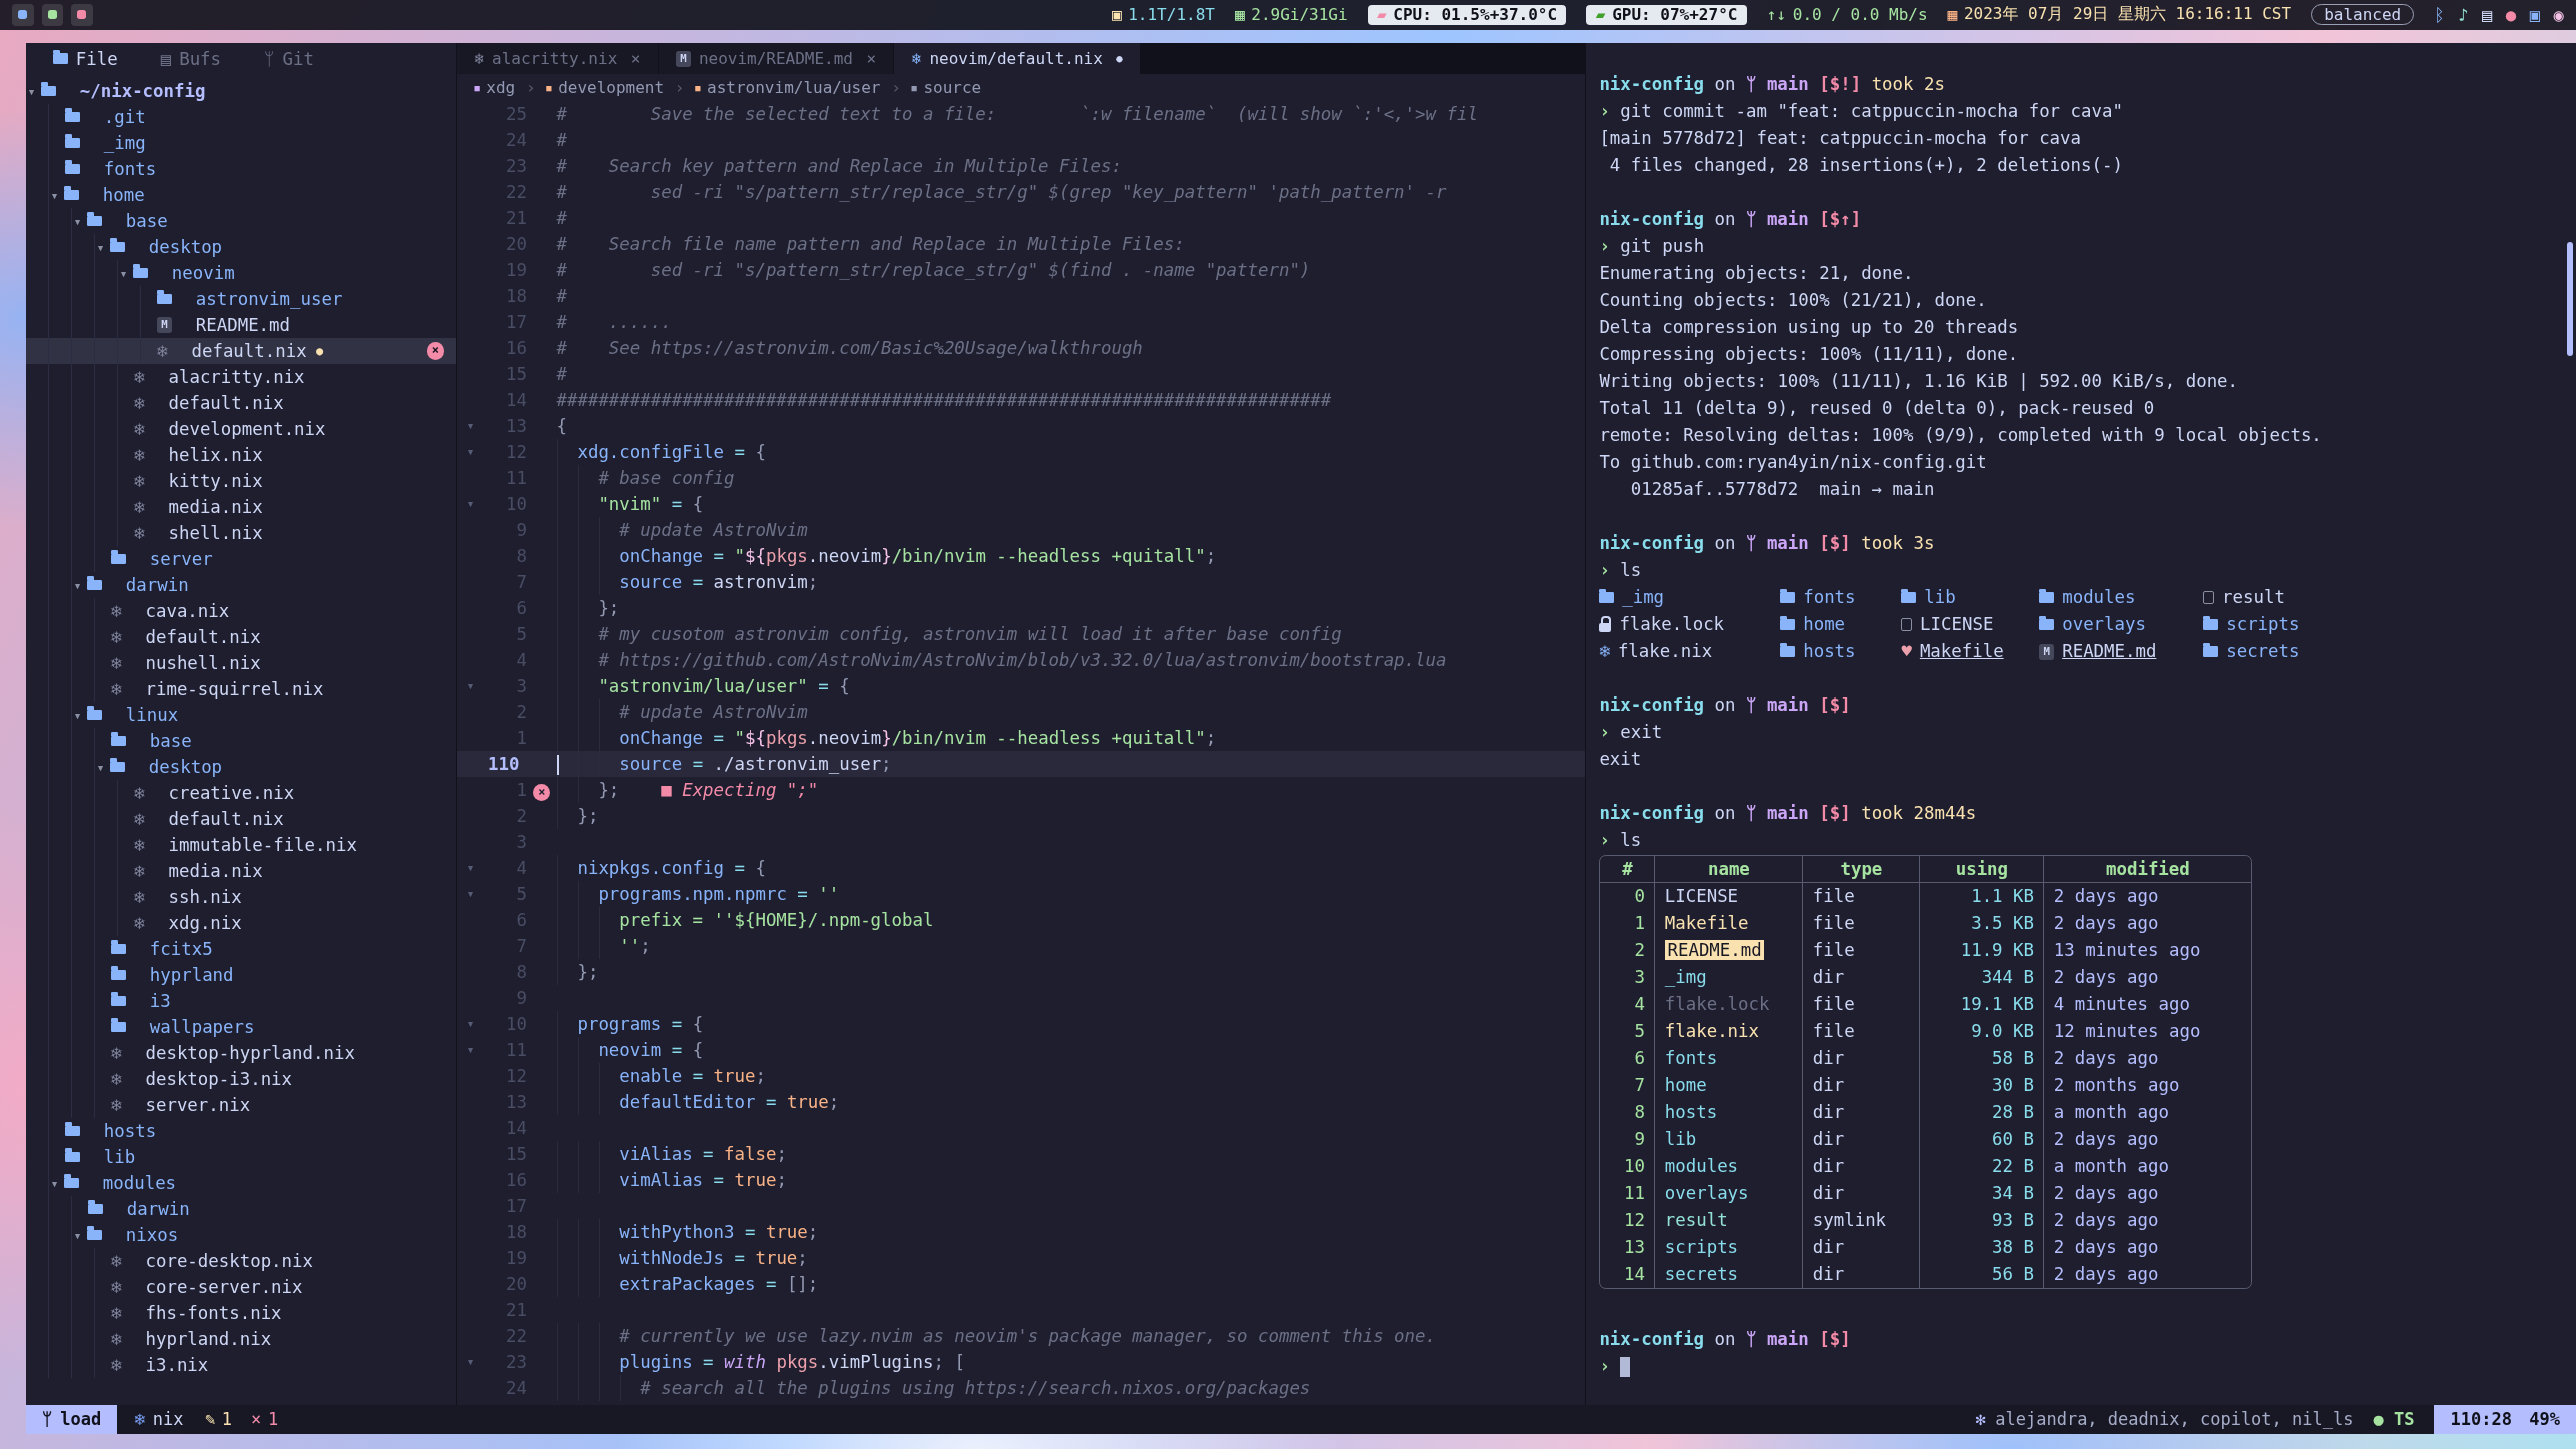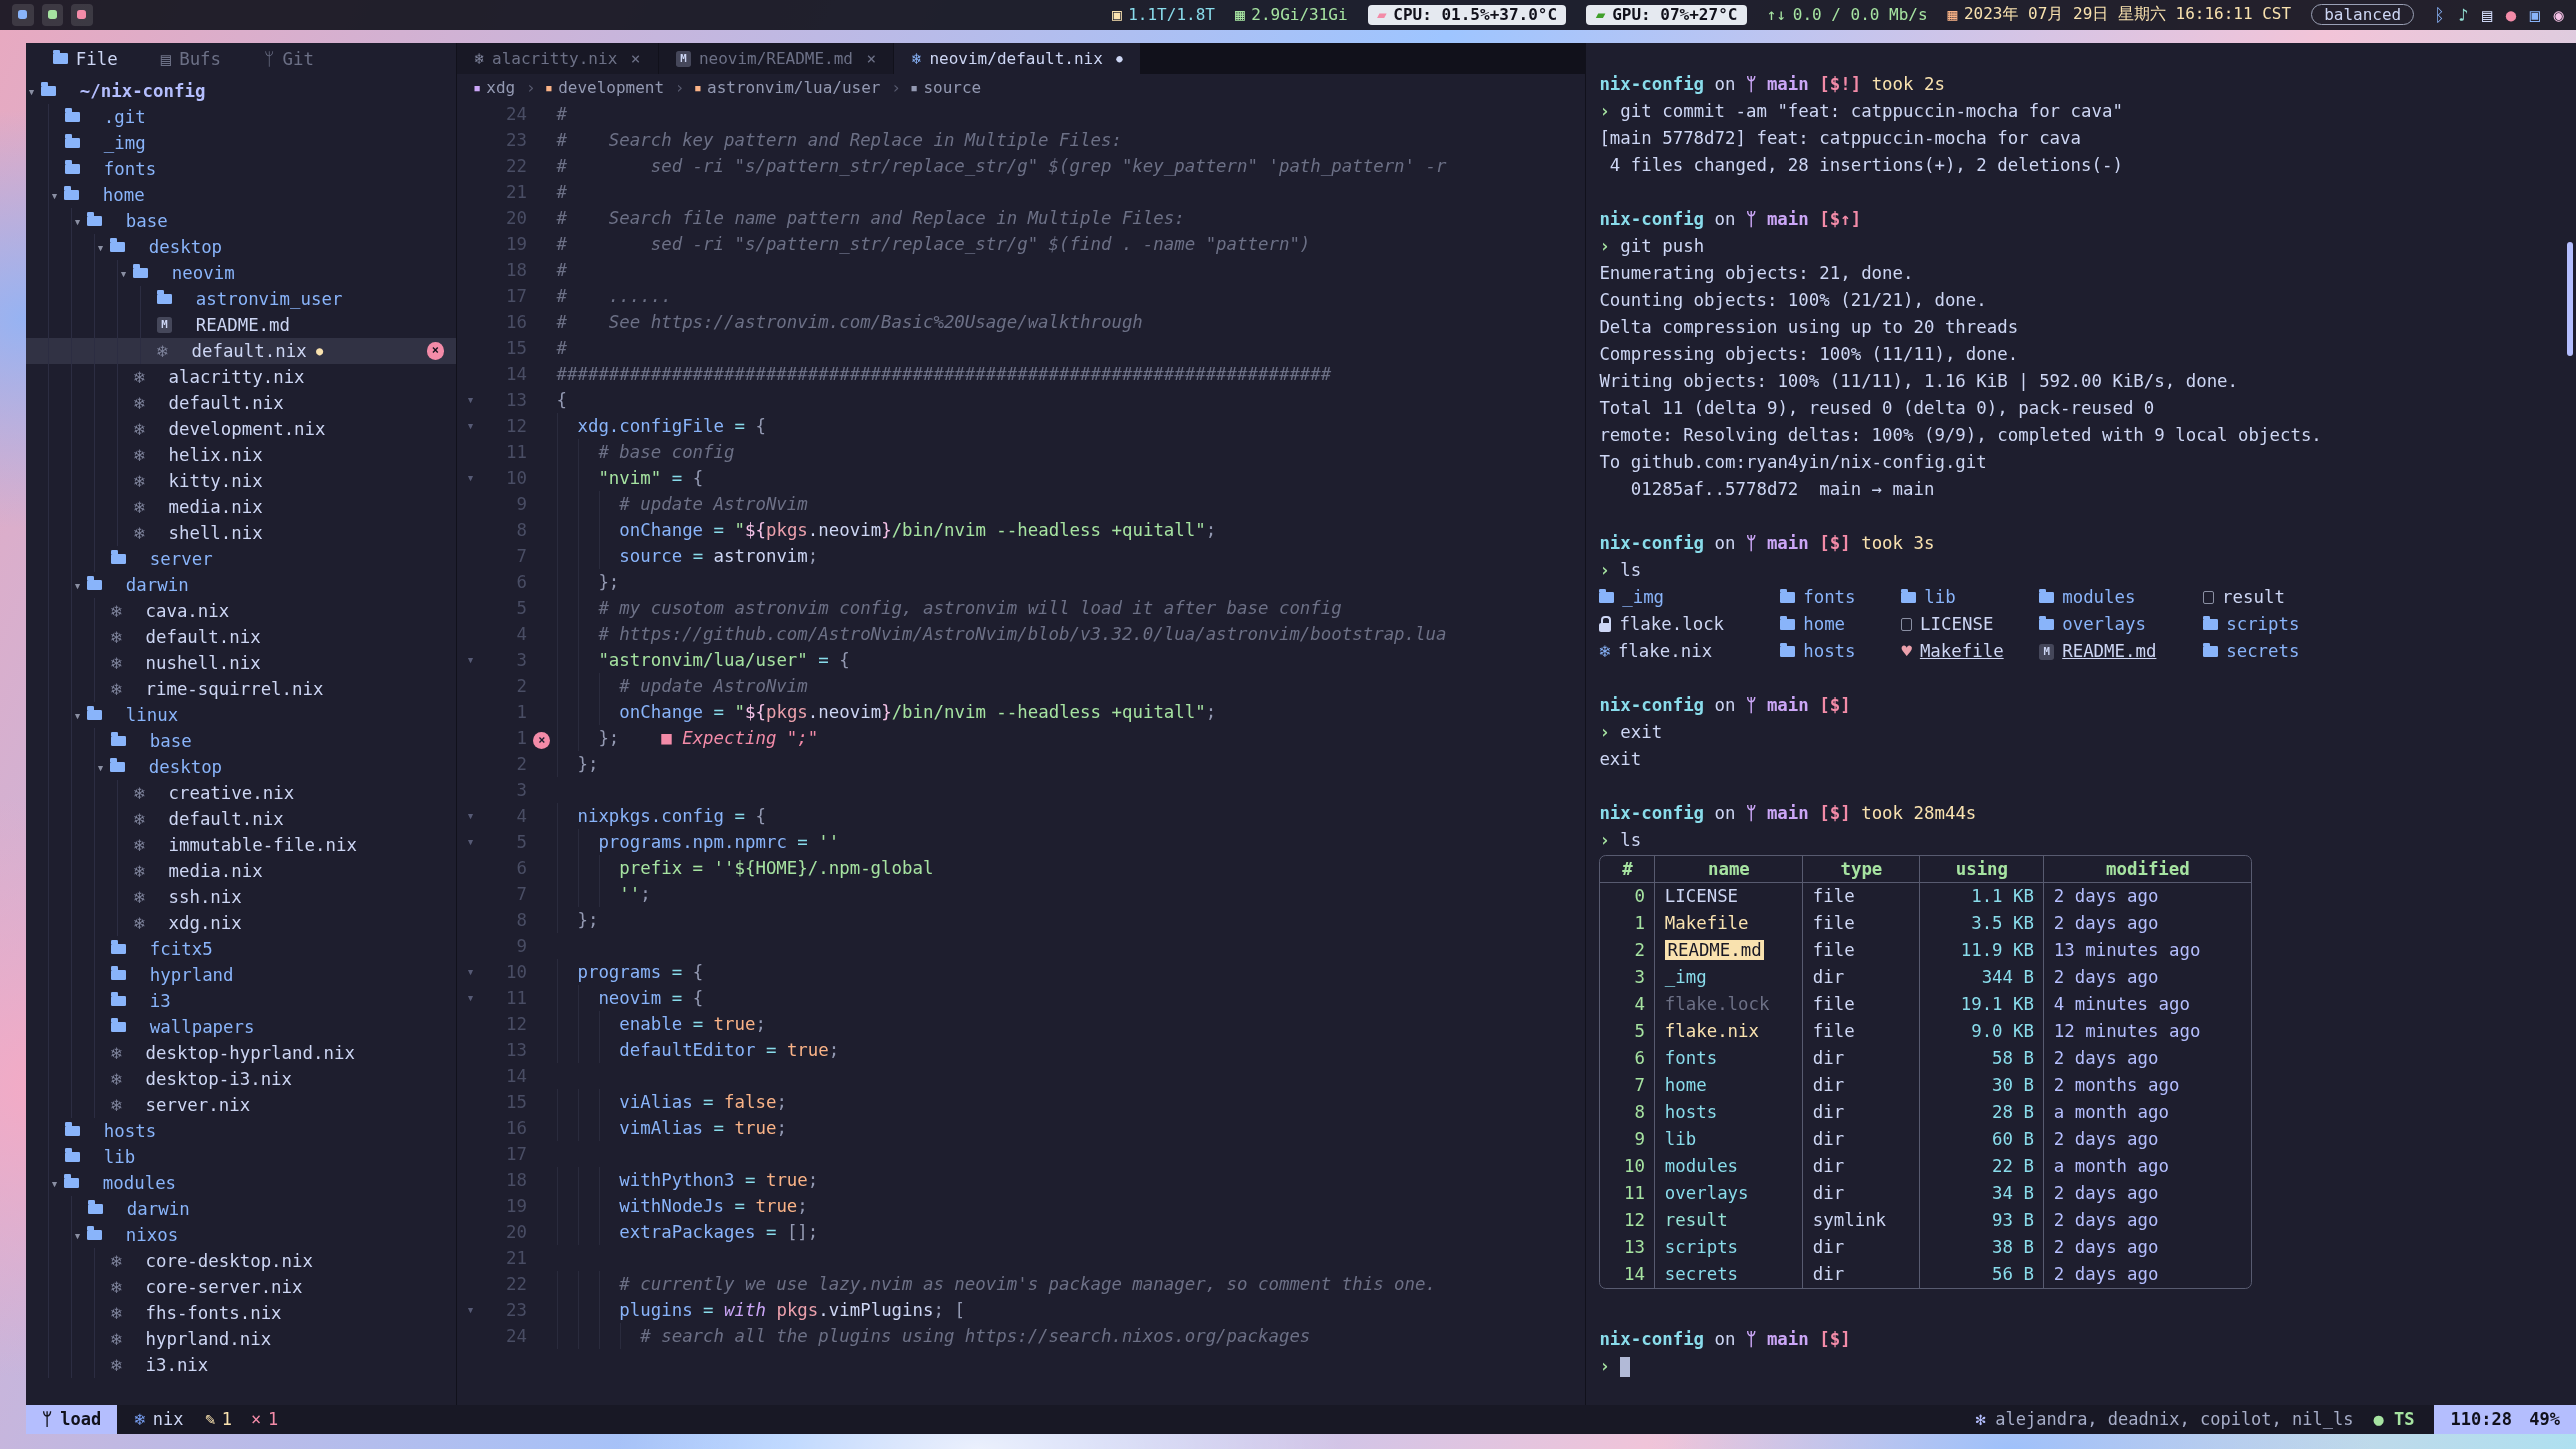--- a/index.html
+++ b/index.html
@@ -459,20 +459,21 @@
             <span class="bdot" style="color: rgb(250, 179, 135);">■</span>
             <span class="btxt">astronvim/lua/user</span>
           </span>
           <span class="bsep">›</span>
           <span class="bitem">
             <span class="bdot" style="color: rgb(147, 153, 178);">■</span>
             <span class="btxt">source</span>
           </span>
         </div>
       <div class="code">
+          <div class="cl"><span class="fold"></span><span class="num">25</span><span class="sign"></span><span class="ltext"><span class="tk-c">#        Save the selected text to a file:        `:w filename`  (will show `:'&lt;,'&gt;w fil</span></span></div>
           <div class="cl"><span class="fold"></span><span class="num">24</span><span class="sign"></span><span class="ltext"><span class="tk-c">#</span></span></div>
           <div class="cl"><span class="fold"></span><span class="num">23</span><span class="sign"></span><span class="ltext"><span class="tk-c">#    Search key pattern and Replace in Multiple Files:</span></span></div>
           <div class="cl"><span class="fold"></span><span class="num">22</span><span class="sign"></span><span class="ltext"><span class="tk-c">#        sed -ri "s/pattern_str/replace_str/g" $(grep "key_pattern" 'path_pattern' -r</span></span></div>
           <div class="cl"><span class="fold"></span><span class="num">21</span><span class="sign"></span><span class="ltext"><span class="tk-c">#</span></span></div>
           <div class="cl"><span class="fold"></span><span class="num">20</span><span class="sign"></span><span class="ltext"><span class="tk-c">#    Search file name pattern and Replace in Multiple Files:</span></span></div>
           <div class="cl"><span class="fold"></span><span class="num">19</span><span class="sign"></span><span class="ltext"><span class="tk-c">#        sed -ri "s/pattern_str/replace_str/g" $(find . -name "pattern")</span></span></div>
           <div class="cl"><span class="fold"></span><span class="num">18</span><span class="sign"></span><span class="ltext"><span class="tk-c">#</span></span></div>
           <div class="cl"><span class="fold"></span><span class="num">17</span><span class="sign"></span><span class="ltext"><span class="tk-c">#    ......</span></span></div>
           <div class="cl"><span class="fold"></span><span class="num">16</span><span class="sign"></span><span class="ltext"><span class="tk-c">#    See https://astronvim.com/Basic%20Usage/walkthrough</span></span></div>
           <div class="cl"><span class="fold"></span><span class="num">15</span><span class="sign"></span><span class="ltext"><span class="tk-c">#</span></span></div>
@@ -483,20 +484,21 @@
           <div class="cl"><span class="fold">▾</span><span class="num">10</span><span class="sign"></span><span class="ltext" style="--g: 42px;"><span class="tk-t">    </span><span class="tk-g">"nvim"</span><span class="tk-s"> = </span><span class="tk-p">{</span></span></div>
           <div class="cl"><span class="fold"></span><span class="num">9</span><span class="sign"></span><span class="ltext" style="--g: 63px;"><span class="tk-c">      # update AstroNvim</span></span></div>
           <div class="cl"><span class="fold"></span><span class="num">8</span><span class="sign"></span><span class="ltext" style="--g: 63px;"><span class="tk-t">      </span><span class="tk-b">onChange</span><span class="tk-s"> = </span><span class="tk-g">"</span><span class="tk-ib">${</span><span class="tk-r">pkgs</span><span class="tk-t">.neovim</span><span class="tk-ib">}</span><span class="tk-g">/bin/nvim --headless +quitall"</span><span class="tk-p">;</span></span></div>
           <div class="cl"><span class="fold"></span><span class="num">7</span><span class="sign"></span><span class="ltext" style="--g: 63px;"><span class="tk-t">      </span><span class="tk-b">source</span><span class="tk-s"> = </span><span class="tk-t">astronvim</span><span class="tk-p">;</span></span></div>
           <div class="cl"><span class="fold"></span><span class="num">6</span><span class="sign"></span><span class="ltext" style="--g: 42px;"><span class="tk-t">    </span><span class="tk-p">};</span></span></div>
           <div class="cl"><span class="fold"></span><span class="num">5</span><span class="sign"></span><span class="ltext" style="--g: 42px;"><span class="tk-c">    # my cusotom astronvim config, astronvim will load it after base config</span></span></div>
           <div class="cl"><span class="fold"></span><span class="num">4</span><span class="sign"></span><span class="ltext" style="--g: 42px;"><span class="tk-c">    # https://github.com/AstroNvim/AstroNvim/blob/v3.32.0/lua/astronvim/bootstrap.lua</span></span></div>
           <div class="cl"><span class="fold">▾</span><span class="num">3</span><span class="sign"></span><span class="ltext" style="--g: 42px;"><span class="tk-t">    </span><span class="tk-g">"astronvim/lua/user"</span><span class="tk-s"> = </span><span class="tk-p">{</span></span></div>
           <div class="cl"><span class="fold"></span><span class="num">2</span><span class="sign"></span><span class="ltext" style="--g: 63px;"><span class="tk-c">      # update AstroNvim</span></span></div>
           <div class="cl"><span class="fold"></span><span class="num">1</span><span class="sign"></span><span class="ltext" style="--g: 63px;"><span class="tk-t">      </span><span class="tk-b">onChange</span><span class="tk-s"> = </span><span class="tk-g">"</span><span class="tk-ib">${</span><span class="tk-r">pkgs</span><span class="tk-t">.neovim</span><span class="tk-ib">}</span><span class="tk-g">/bin/nvim --headless +quitall"</span><span class="tk-p">;</span></span></div>
+          <div class="cl cur"><span class="fold"></span><span class="num curn">110</span><span class="sign"></span><span class="ltext" style="--g: 63px;"><span class="vcur"></span><span class="tk-t">      </span><span class="tk-b">source</span><span class="tk-s"> = </span><span class="tk-t">./astronvim_user</span><span class="tk-p">;</span></span></div>
           <div class="cl"><span class="fold"></span><span class="num">1</span><span class="sign"><span class="errsign">×</span></span><span class="ltext" style="--g: 42px;"><span class="tk-t">    </span><span class="tk-p">};</span><span class="tk-e">    ■ Expecting ";"</span></span></div>
           <div class="cl"><span class="fold"></span><span class="num">2</span><span class="sign"></span><span class="ltext" style="--g: 21px;"><span class="tk-t">  </span><span class="tk-p">};</span></span></div>
           <div class="cl"><span class="fold"></span><span class="num">3</span><span class="sign"></span><span class="ltext"></span></div>
           <div class="cl"><span class="fold">▾</span><span class="num">4</span><span class="sign"></span><span class="ltext" style="--g: 21px;"><span class="tk-t">  </span><span class="tk-b">nixpkgs.config</span><span class="tk-s"> = </span><span class="tk-p">{</span></span></div>
           <div class="cl"><span class="fold">▾</span><span class="num">5</span><span class="sign"></span><span class="ltext" style="--g: 42px;"><span class="tk-t">    </span><span class="tk-b">programs.npm.npmrc</span><span class="tk-s"> = </span><span class="tk-g">''</span></span></div>
           <div class="cl"><span class="fold"></span><span class="num">6</span><span class="sign"></span><span class="ltext" style="--g: 63px;"><span class="tk-g">      prefix = ''${HOME}/.npm-global</span></span></div>
           <div class="cl"><span class="fold"></span><span class="num">7</span><span class="sign"></span><span class="ltext" style="--g: 63px;"><span class="tk-g">      ''</span><span class="tk-p">;</span></span></div>
           <div class="cl"><span class="fold"></span><span class="num">8</span><span class="sign"></span><span class="ltext" style="--g: 21px;"><span class="tk-t">  </span><span class="tk-p">};</span></span></div>
           <div class="cl"><span class="fold"></span><span class="num">9</span><span class="sign"></span><span class="ltext"></span></div>
           <div class="cl"><span class="fold">▾</span><span class="num">10</span><span class="sign"></span><span class="ltext" style="--g: 21px;"><span class="tk-t">  </span><span class="tk-b">programs</span><span class="tk-s"> = </span><span class="tk-p">{</span></span></div>

